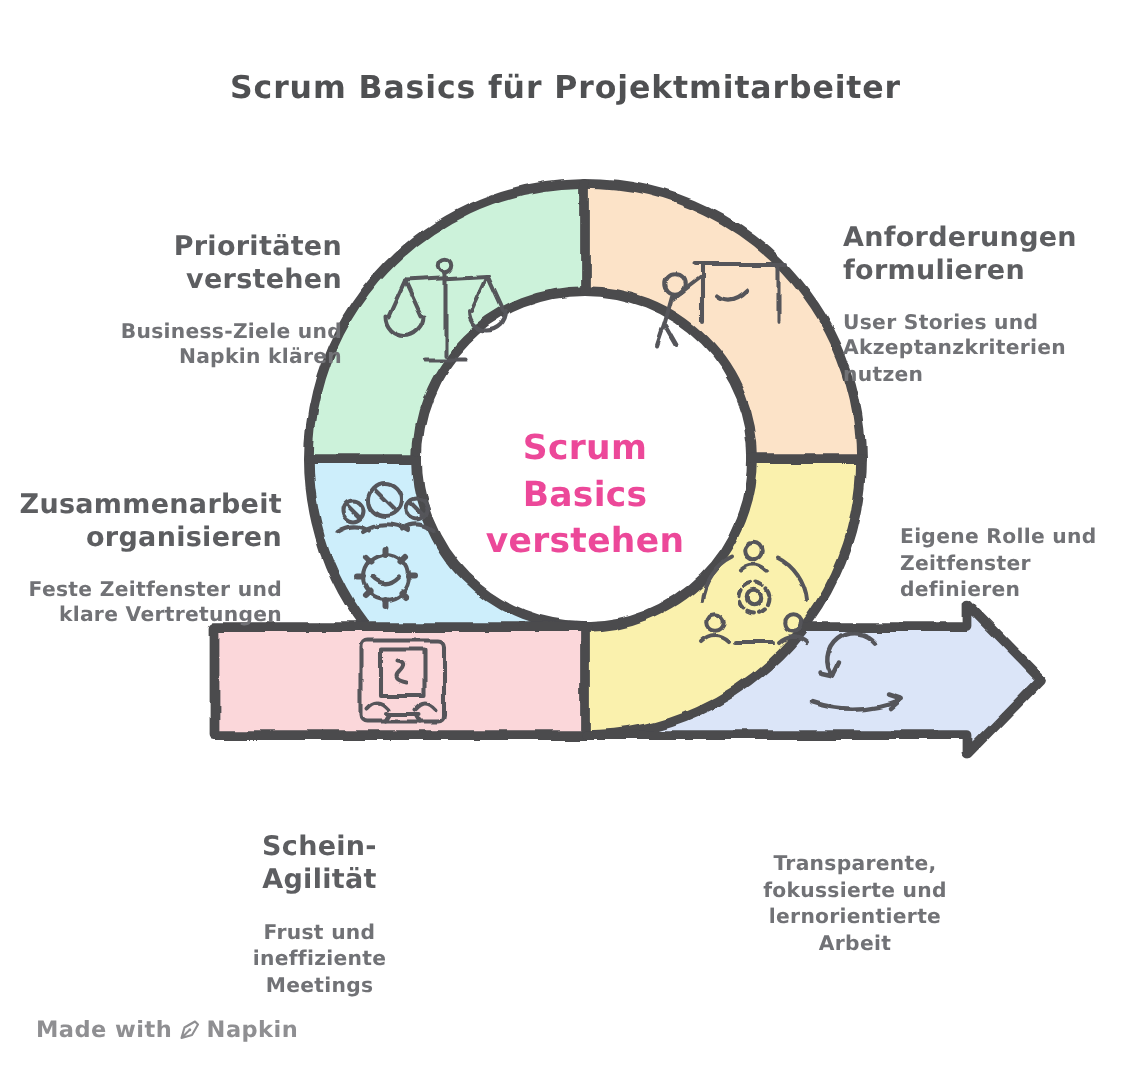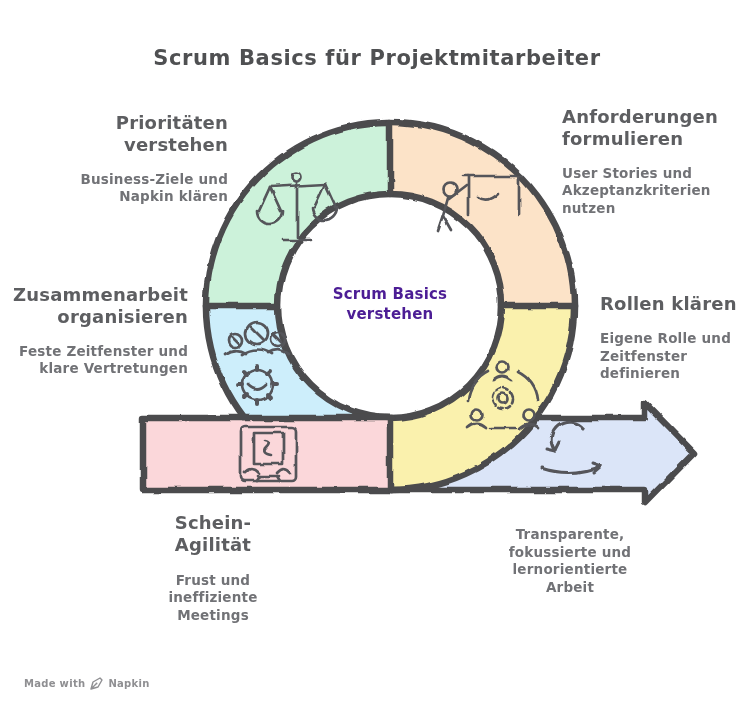--- a/index.html
+++ b/index.html
@@ -6,43 +6,43 @@
   body{
     width:754px;height:717px;position:relative;background:#ffffff;
     font-family:"DejaVu Sans","Liberation Sans",sans-serif;overflow:hidden;
   }
   .stage{position:absolute;inset:0;width:754px;height:717px;}
   svg.diagram{position:absolute;left:0;top:0;}
   .title{
     position:absolute;left:0;top:46px;width:754px;text-align:center;
     font-size:21px;font-weight:700;color:#4f5052;letter-spacing:.6px;
   }
-  .label{position:absolute;}
+  .label{position:absolute;margin-top:42px;}
   .label .heading{font-size:18px;font-weight:700;color:#5d5e61;line-height:1.22;letter-spacing:.2px;}
   .label .subtext{font-size:13.5px;font-weight:700;color:#717276;line-height:1.3;margin-top:15px;letter-spacing:.2px;}
   .align-right{text-align:right;}
   .align-left{text-align:left;}
   .align-center{text-align:center;}
 
   .label-prioritaeten{left:58px;top:112px;width:170px;}
   .label-anforderungen{left:562px;top:106px;width:186px;}
   .label-zusammenarbeit{left:8px;top:284px;width:180px;}
   .label-rollen{left:600px;top:293px;width:152px;}
   .label-schein{left:142px;top:512px;width:142px;}
   .label-schein .subtext{margin-top:16px;}
   .label-effektiv{left:494px;top:510px;width:152px;}
   .label-effektiv .subtext{margin-top:16px;}
 
   .center-label{
     position:absolute;left:323px;top:284px;width:134px;text-align:center;
-    font-size:15px;font-weight:700;color:#4c1d95;line-height:1.35;letter-spacing:.2px;
+    font-size:23px;font-weight:700;color:#ec4899;line-height:1.35;letter-spacing:.2px;
   }
   .footer{
     position:absolute;left:24px;top:677px;display:flex;align-items:center;gap:5px;
-    font-size:10px;font-weight:700;color:#8f8f92;letter-spacing:.3px;
+    font-size:15px;font-weight:700;color:#8f8f92;letter-spacing:.3px;
   }
   .footer svg{display:block;}
 </style>
 </head>
 <body>
 
 <div class="stage">
 
   <div class="title">Scrum Basics für Projektmitarbeiter</div>
 
@@ -167,21 +167,20 @@
     <div class="heading">Zusammenarbeit organisieren</div>
     <div class="subtext">Feste Zeitfenster und klare Vertretungen</div>
   </div>
 
   <div class="label label-anforderungen align-left">
     <div class="heading">Anforderungen formulieren</div>
     <div class="subtext">User Stories und Akzeptanzkriterien nutzen</div>
   </div>
 
   <div class="label label-rollen align-left">
-    <div class="heading">Rollen klären</div>
     <div class="subtext">Eigene Rolle und Zeitfenster definieren</div>
   </div>
 
   <div class="label label-schein align-center">
     <div class="heading">Schein-Agilität</div>
     <div class="subtext">Frust und ineffiziente Meetings</div>
   </div>
 
   <div class="label label-effektiv align-center">
     <div class="subtext">Transparente, fokussierte und lernorientierte Arbeit</div>

